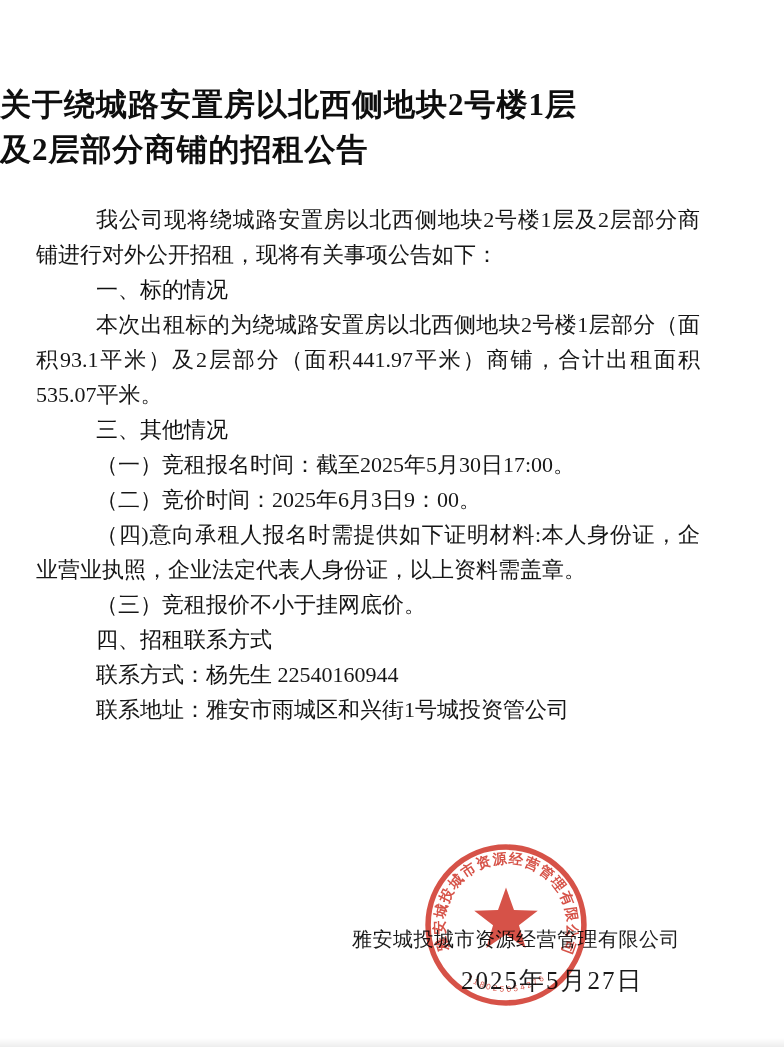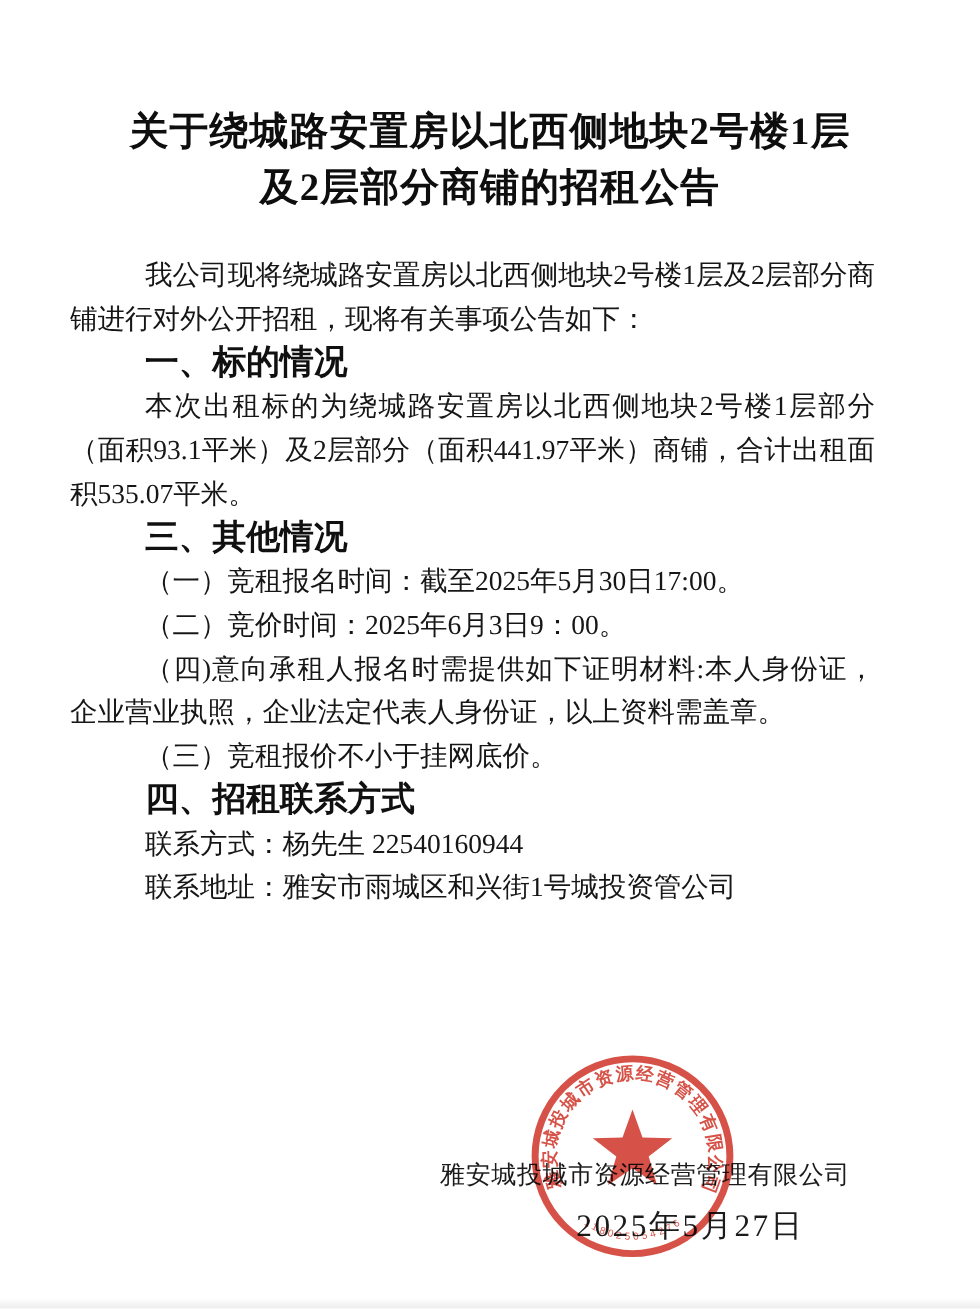--- a/index.html
+++ b/index.html
@@ -16,42 +16,42 @@
   .page-edge {
     position: absolute;
     left: 0; right: 0; bottom: 0;
     height: 9px;
     background: linear-gradient(#ffffff, #ededed);
     pointer-events: none;
   }
 
   .title-block {
     padding-top: 82px;
-    text-align: center;
+    text-align: left;
     font-weight: bold;
     font-size: 31px;
     line-height: 45px;
     color: #0e0e0e;
     letter-spacing: 1px;
   }
 
   .content {
-    margin: 30px 84px 0 56px;
+    margin: 30px 84px 0 36px;
     font-size: 22px;
     line-height: 35px;
     text-align: justify;
     text-justify: inter-ideograph;
   }
   .content p { margin: 0; text-indent: 60px; }
   .content h2 {
     margin: 0;
     text-indent: 60px;
     font-family: "Liberation Sans", sans-serif;
-    font-weight: bold;
-    font-size: 27px;
+    font-weight: normal;
+    font-size: 22px;
     line-height: 35px;
     color: #101010;
   }
 
   .sig-company {
     position: absolute;
     left: 352px;
     top: 926px;
     font-size: 20px;
     letter-spacing: 0.5px;

